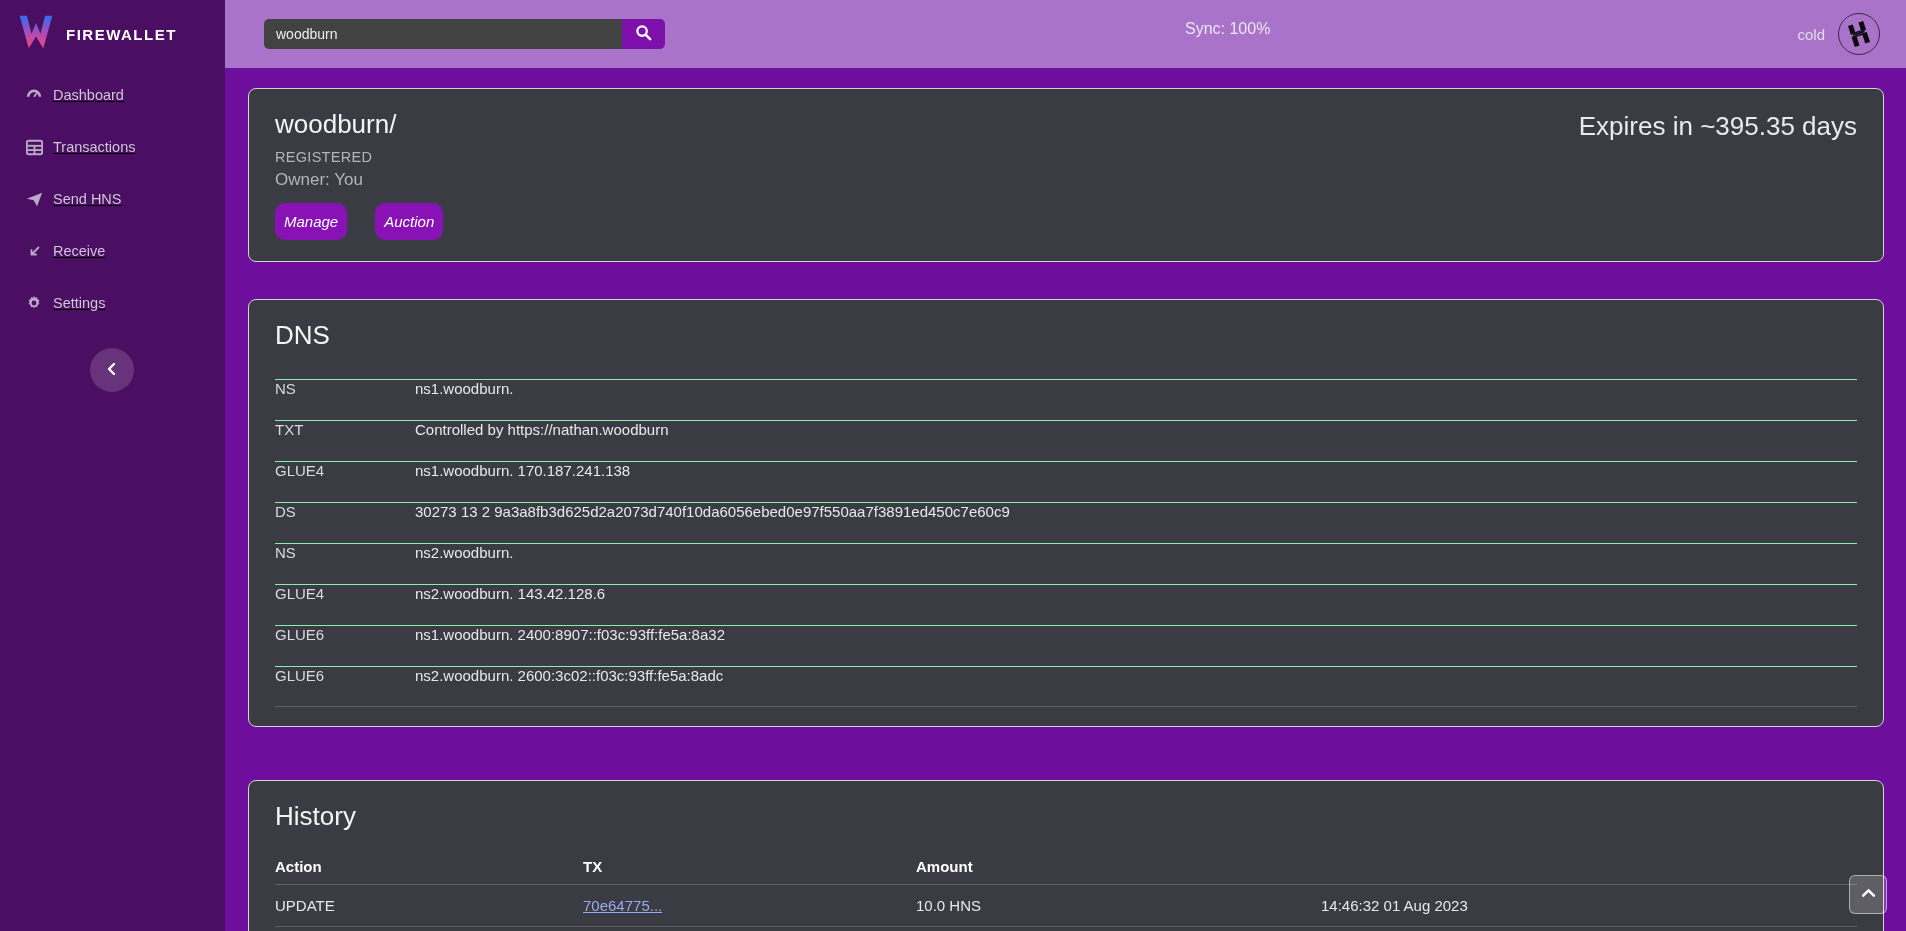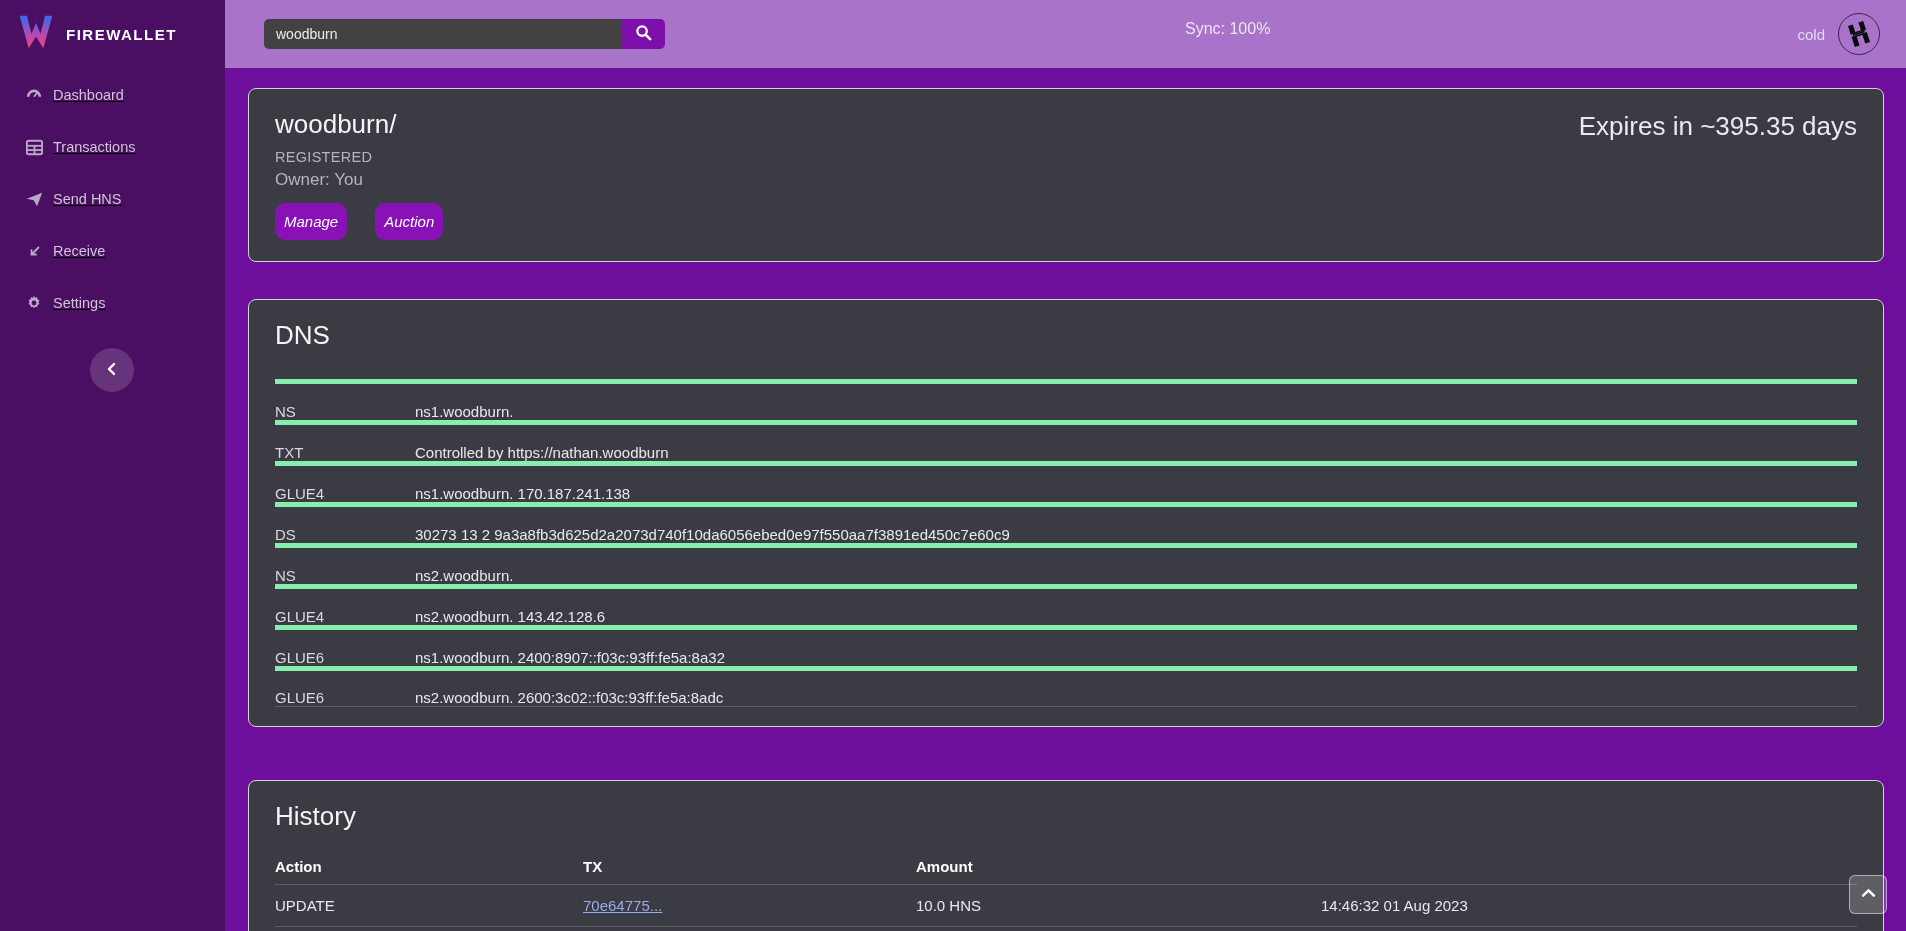--- a/index.html
+++ b/index.html
@@ -42,21 +42,21 @@
   .domain-status { color:#b4b4bc; font-size:14.5px; margin-top:9px; letter-spacing:0.3px; }
   .domain-owner { color:#b4b4bc; font-size:17px; margin-top:5px; }
   .btn-row { display:flex; gap:28px; margin-top:13px; }
   .btn { background:#8812b5; color:#ffffff; border:none; border-radius:10px; height:37px;
     padding:0 9px; font-size:15px; cursor:pointer; font-family:"Liberation Sans",sans-serif;font-style:italic; }
   .expires { position:absolute; right:26px; top:22px; font-size:26px; color:#e9e9ee; font-weight:400; }
 
   
   .card-dns { top:299px; height:428px; }
   .dns-table { margin-top:28px; }
-  .dns-row { display:flex; height:41px; align-items:flex-end; border-top:5px solid #86efac; font-size:15px; }
+  .dns-row { display:flex; height:41px; align-items:flex-start; border-top:1px solid #86efac; font-size:15px; }
   .dns-row:last-child { border-bottom:1px solid #5f5f66; }
   .dns-type { width:140px; color:#d9d9de; }
   .dns-value { color:#e8e8ec; }
 
   
   .card-history { top:780px; height:240px; }
   .hist-table { margin-top:16px; }
   .hist-row { display:flex; align-items:center; font-size:15px; }
   .hist-head { height:36px; font-weight:bold; color:#ffffff; }
   .hist-data { height:42px; border-top:1px solid #5f5f66; color:#e8e8ec; }

